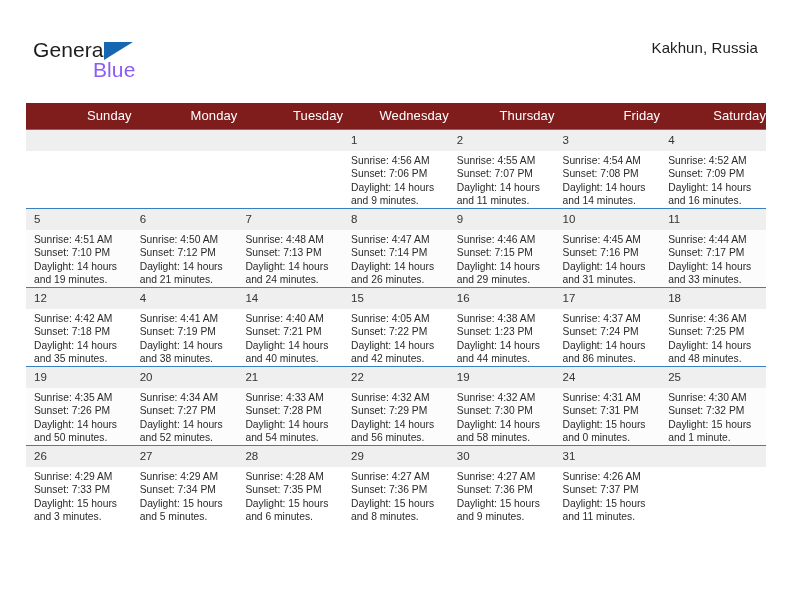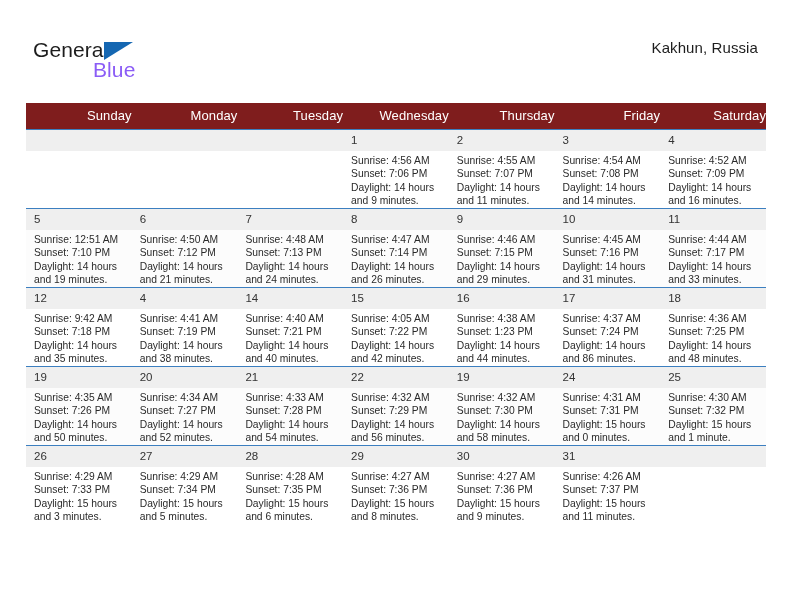--- a/index.html
+++ b/index.html
@@ -225,21 +225,21 @@
               <div>Sunset: 7:09 PM</div>
               <div>Daylight: 14 hours</div>
               <div>and 16 minutes.</div>
             </div>
           </td>
         </tr>
         <tr class="alt">
           <td>
             <span class="daynum">5</span>
             <div class="details">
-              <div>Sunrise: 12:51 AM</div>
+              <div>Sunrise: 4:51 AM</div>
               <div>Sunset: 7:10 PM</div>
               <div>Daylight: 14 hours</div>
               <div>and 19 minutes.</div>
             </div>
           </td>
           <td>
             <span class="daynum">6</span>
             <div class="details">
               <div>Sunrise: 4:50 AM</div>
               <div>Sunset: 7:12 PM</div>
@@ -290,21 +290,21 @@
               <div>Sunset: 7:17 PM</div>
               <div>Daylight: 14 hours</div>
               <div>and 33 minutes.</div>
             </div>
           </td>
         </tr>
         <tr>
           <td>
             <span class="daynum">12</span>
             <div class="details">
-              <div>Sunrise: 9:42 AM</div>
+              <div>Sunrise: 4:42 AM</div>
               <div>Sunset: 7:18 PM</div>
               <div>Daylight: 14 hours</div>
               <div>and 35 minutes.</div>
             </div>
           </td>
           <td>
             <span class="daynum">4</span>
             <div class="details">
               <div>Sunrise: 4:41 AM</div>
               <div>Sunset: 7:19 PM</div>

